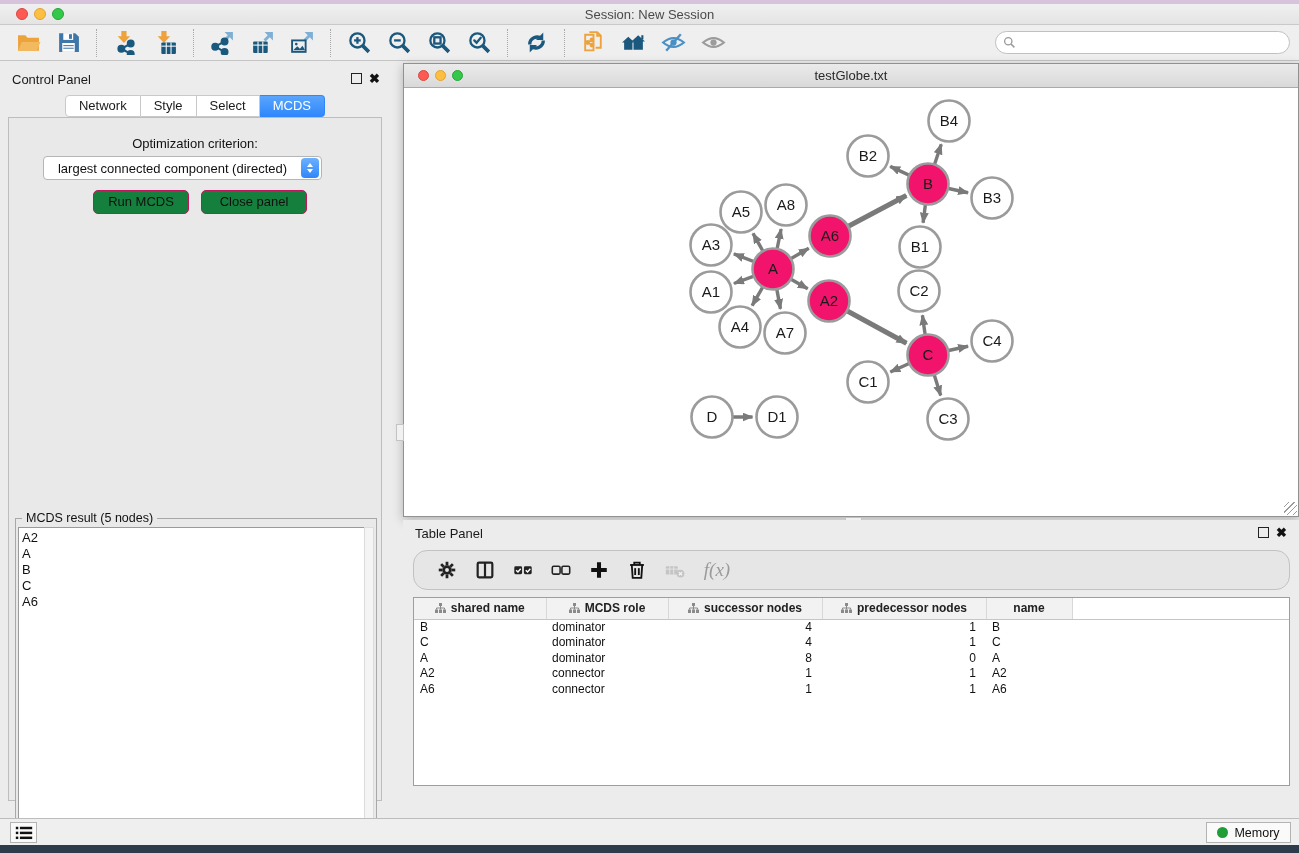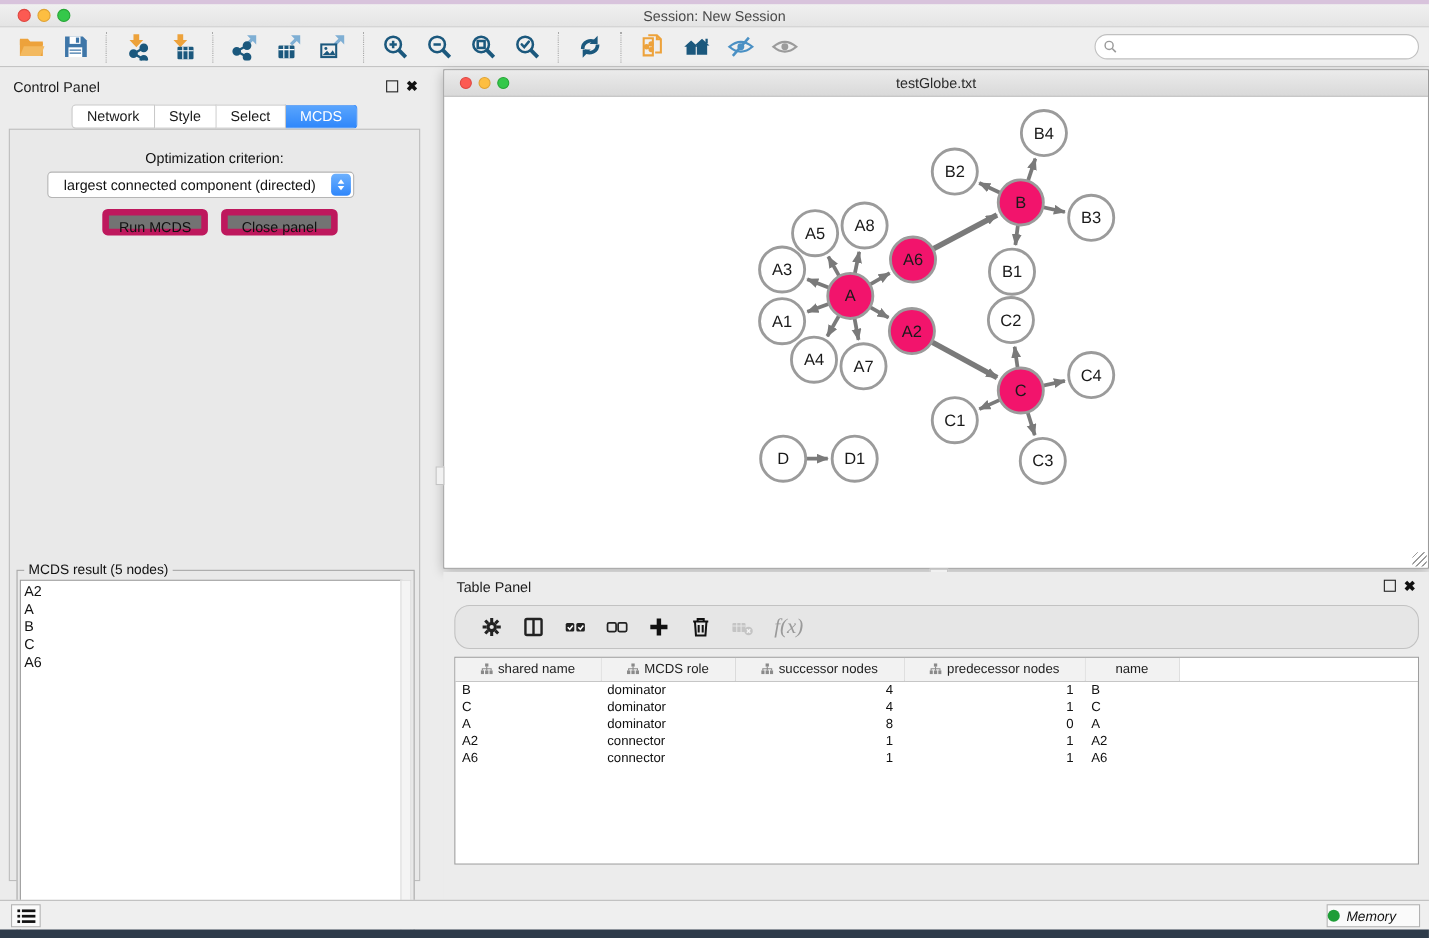--- a/index.html
+++ b/index.html
@@ -48,21 +48,21 @@
     border:1px solid #bdbdbd; }
   #opt-label { position:absolute; left:0; width:100%; top:18px; text-align:center; font-size:13px; color:#111; }
   #criterion-select { position:absolute; left:34px; top:38px; width:279px; height:24px; background:#fff;
     border:1px solid #b5b5b5; border-radius:4px; display:flex; align-items:center; }
   #criterion-select .val { flex:1; text-align:center; font-size:13px; color:#111; }
   #criterion-select .stepper { width:18px; height:20px; margin-right:2px; border-radius:4px;
     background:linear-gradient(#6db1fe,#2e86fb); display:flex; flex-direction:column; align-items:center; justify-content:center; }
   .chev { width:0; height:0; border-left:3.5px solid transparent; border-right:3.5px solid transparent; }
   .chev.up { border-bottom:4px solid #fff; margin-bottom:2px; }
   .chev.down { border-top:4px solid #fff; }
-  .cp-btn { position:absolute; top:72px; height:24px; background:#737373; border:6px solid #be185d; border-radius:5px;
+  .cp-btn { position:absolute; top:72px; height:24px; background:#15803d; border:1px solid #be185d; border-radius:5px;
     font-size:13px; color:#111; text-align:center; line-height:22px; cursor:default; }
   #run-btn { left:84px; width:96px; } #closep-btn { left:192px; width:106px; }
   #result-box { position:absolute; left:6px; top:400px; width:362px; height:338px; border:1px solid #a8a8a8; background:#e9e9e9; }
   #result-legend { position:absolute; left:6px; top:-8px; background:#e9e9e9; padding:0 4px; font-size:12.5px; color:#111; }
   #result-list { position:absolute; left:2px; top:8px; width:348px; height:326px; background:#fff; border:1px solid #9a9a9a;
     overflow:hidden; padding:2px 0 0 3px; }
   #result-scroll { position:absolute; right:2px; top:8px; width:10px; height:326px; background:#f4f4f4; border:1px solid #dcdcdc; }
   .result-item { font-size:13px; line-height:16px; color:#111; }
 
   
@@ -84,33 +84,33 @@
   #tp-title { position:absolute; left:12px; top:6px; font-size:13px; color:#1a1a1a; }
   #tp-float { right:30px; top:7px; } #tp-close { right:12px; top:7px; }
   #tp-toolbar { position:absolute; left:10px; top:30px; width:877px; height:40px; background:#e6e6e6;
     border:1px solid #c2c2c2; border-radius:14px; display:flex; align-items:center; padding-left:14px; }
   .tp-icon { width:38px; height:30px; display:flex; align-items:center; justify-content:center; }
   .tp-icon svg { width:22px; height:22px; }
   .tp-icon.fn { font-family:"Liberation Serif", serif; font-style:italic; font-size:19px; color:#9a9a9a; width:46px; }
   #tp-table { position:absolute; left:10px; top:77px; width:877px; height:189px; background:#fff; border:1px solid #9e9e9e; overflow:hidden; }
   #tp-table table { border-collapse:collapse; table-layout:fixed; }
   #tp-table th { height:21px; background:#f2f2f2; border-bottom:1px solid #c6c6c6; border-right:1px solid #d8d8d8;
-    font-weight:normal; font-size:12px; color:#222; text-align:center; position:relative; }
+    font-weight:bold; font-size:12px; color:#222; text-align:center; position:relative; }
   #tp-table th.filler { background:#fff; border-right:none; }
   #tp-table th .hicon { display:inline-block; vertical-align:-1px; margin-right:5px; }
   #tp-table td { font-size:12px; color:#111; height:15.5px; padding:0 6px; white-space:nowrap; }
   #tp-table td.num { text-align:right; padding-right:10px; }
   #tp-tabs { position:absolute; left:0; top:268px; width:100%; display:flex; justify-content:center; }
 
   
   #statusbar { position:absolute; left:0; top:818px; width:1299px; height:27px; background:#efefef; border-top:1px solid #bdbdbd; }
   #list-btn { position:absolute; left:10px; top:3px; width:27px; height:21px; background:#fafafa; border:1px solid #b3b3b3;
     display:flex; align-items:center; justify-content:center; }
   #memory-btn { position:absolute; right:8px; top:3px; width:85px; height:21px; background:#fafafa; border:1px solid #b3b3b3;
-    display:flex; align-items:center; gap:6px; font-size:12.5px; color:#111;font-style:italic; }
+    display:flex; align-items:center; justify-content:center; gap:6px; font-size:12.5px; color:#111; }
   #memory-dot { width:11px; height:11px; border-radius:50%; background:#1f9d37; }
 </style>
 </head>
 <body>
 
 <div id="app">
   <div id="desktop-top"></div>
 
   <div id="titlebar">
     <span class="tl red"></span>

